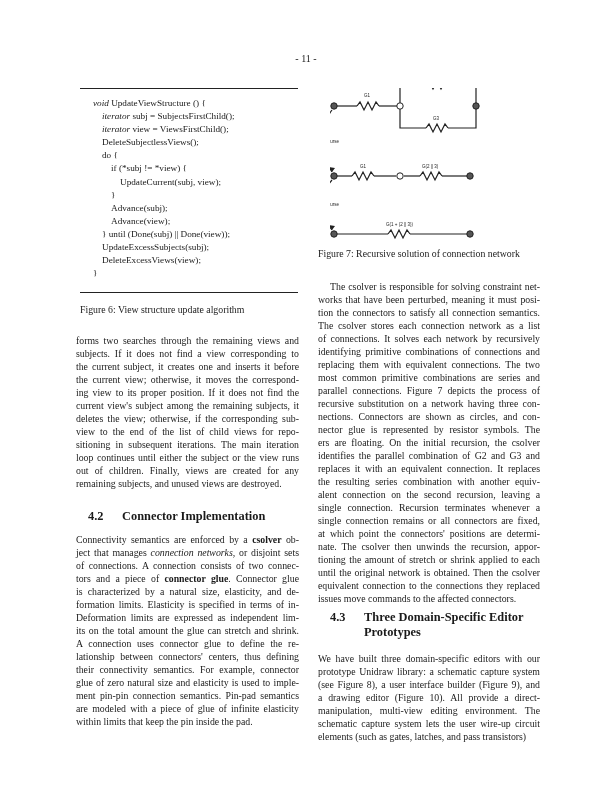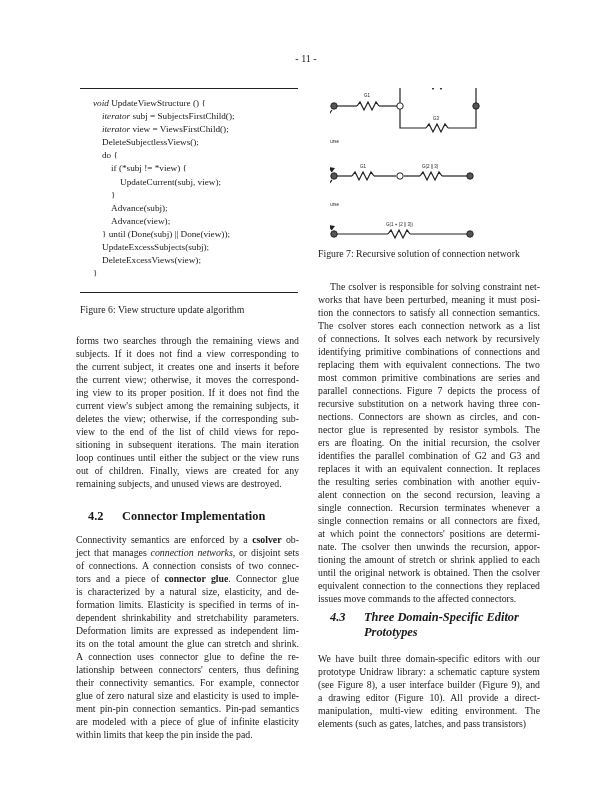--- a/index.html
+++ b/index.html
@@ -101,21 +101,20 @@
   <span class="num">4.2</span><span>Connector Implementation</span>
 </div>
 
 <div class="abs para" style="left:76px; top:533px; width:223px;" id="left-p2">
     <span class="ln"><span>Connectivity semantics are enforced by a </span><span class="bold">csolver</span><span> ob-</span></span>
     <span class="ln"><span>ject that manages </span><span class="ital">connection networks</span><span>, or disjoint sets</span></span>
     <span class="ln"><span>of connections.  A connection consists of two connec-</span></span>
     <span class="ln"><span>tors and a piece of </span><span class="bold">connector glue</span><span>.  Connector glue</span></span>
     <span class="ln"><span>is characterized by a natural size, elasticity, and de-</span></span>
     <span class="ln"><span>formation limits. Elasticity is specified in terms of in-</span></span>
-    <span class="ln"><span>dependent shrinkability and stretchability parameters.</span></span>
     <span class="ln"><span>Deformation limits are expressed as independent lim-</span></span>
     <span class="ln"><span>its on the total amount the glue can stretch and shrink.</span></span>
     <span class="ln"><span>A connection uses connector glue to define the re-</span></span>
     <span class="ln"><span>lationship between connectors' centers, thus defining</span></span>
     <span class="ln"><span>their connectivity semantics.  For example, connector</span></span>
     <span class="ln"><span>glue of zero natural size and elasticity is used to imple-</span></span>
     <span class="ln"><span>ment pin-pin connection semantics.  Pin-pad semantics</span></span>
     <span class="ln"><span>are modeled with a piece of glue of infinite elasticity</span></span>
     <span class="ln last"><span>within limits that keep the pin inside the pad.</span></span>
   </div>
@@ -141,25 +140,26 @@
     <span class="ln">single connection.  Recursion terminates whenever a</span>
     <span class="ln">single connection remains or all connectors are fixed,</span>
     <span class="ln">at which point the connectors' positions are determi-</span>
     <span class="ln">nate.  The csolver then unwinds the recursion, appor-</span>
     <span class="ln">tioning the amount of stretch or shrink applied to each</span>
     <span class="ln">until the original network is obtained.  Then the csolver</span>
     <span class="ln">equivalent connection to the connections they replaced</span>
     <span class="ln last">issues move commands to the affected connectors.</span>
   </div>
 
-<div class="abs heading" style="left:318px; top:610px; width:230px;font-style:italic;">
+<div class="abs heading" style="left:318px; top:610px; width:230px;">
   <div><span class="num">4.3</span><span>Three Domain-Specific Editor</span></div>
   <div><span class="num"></span><span>Prototypes</span></div>
 </div>
 
 <div class="abs para" style="left:318px; top:652px; width:222px;" id="right-p2">
     <span class="ln">We have built three domain-specific editors with our</span>
     <span class="ln">prototype Unidraw library: a schematic capture system</span>
     <span class="ln">(see Figure 8), a user interface builder (Figure 9), and</span>
     <span class="ln">a drawing editor (Figure 10).  All provide a direct-</span>
     <span class="ln">manipulation, multi-view editing environment.  The</span>
+    <span class="ln">schematic capture system lets the user wire-up circuit</span>
     <span class="ln last">elements (such as gates, latches, and pass transistors)</span>
   </div>
 
 </body></html>

